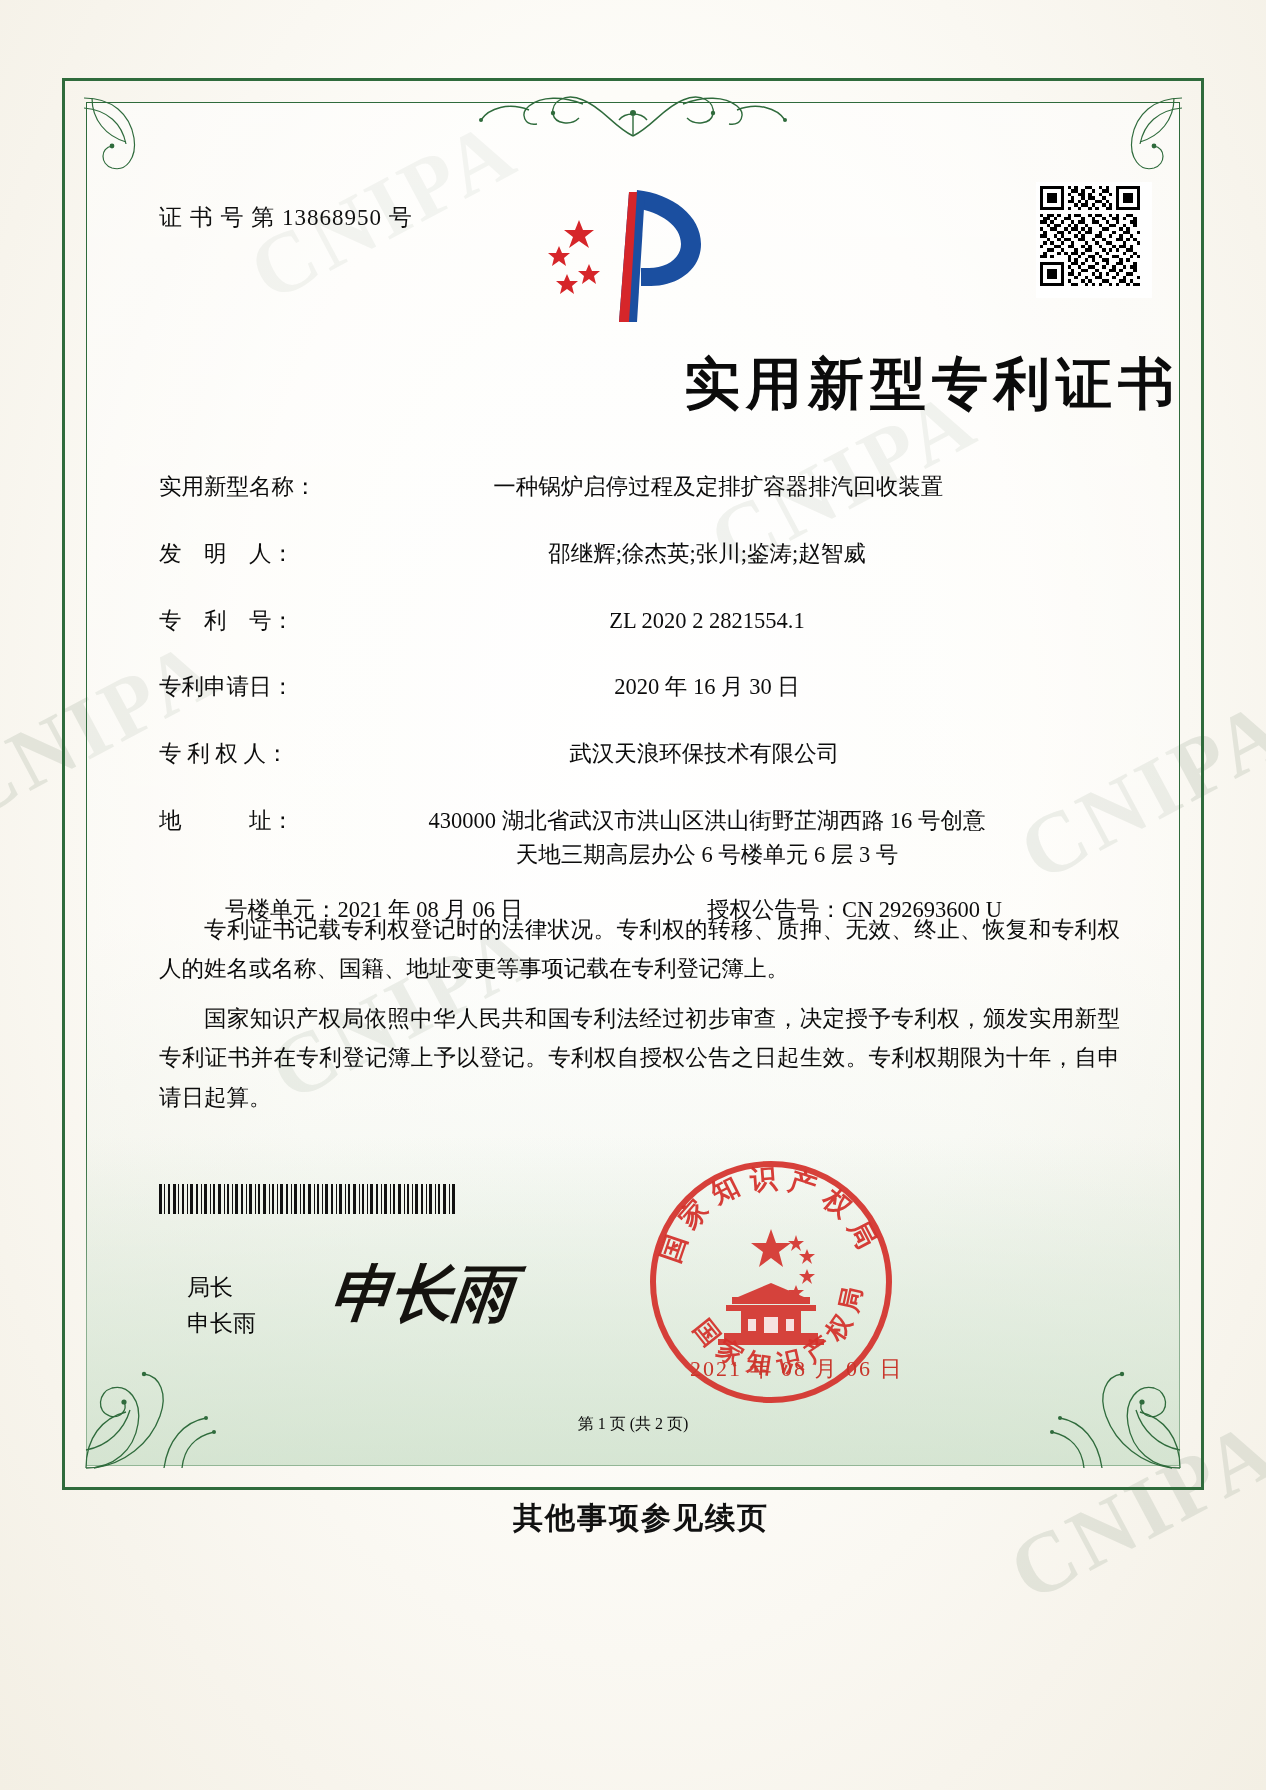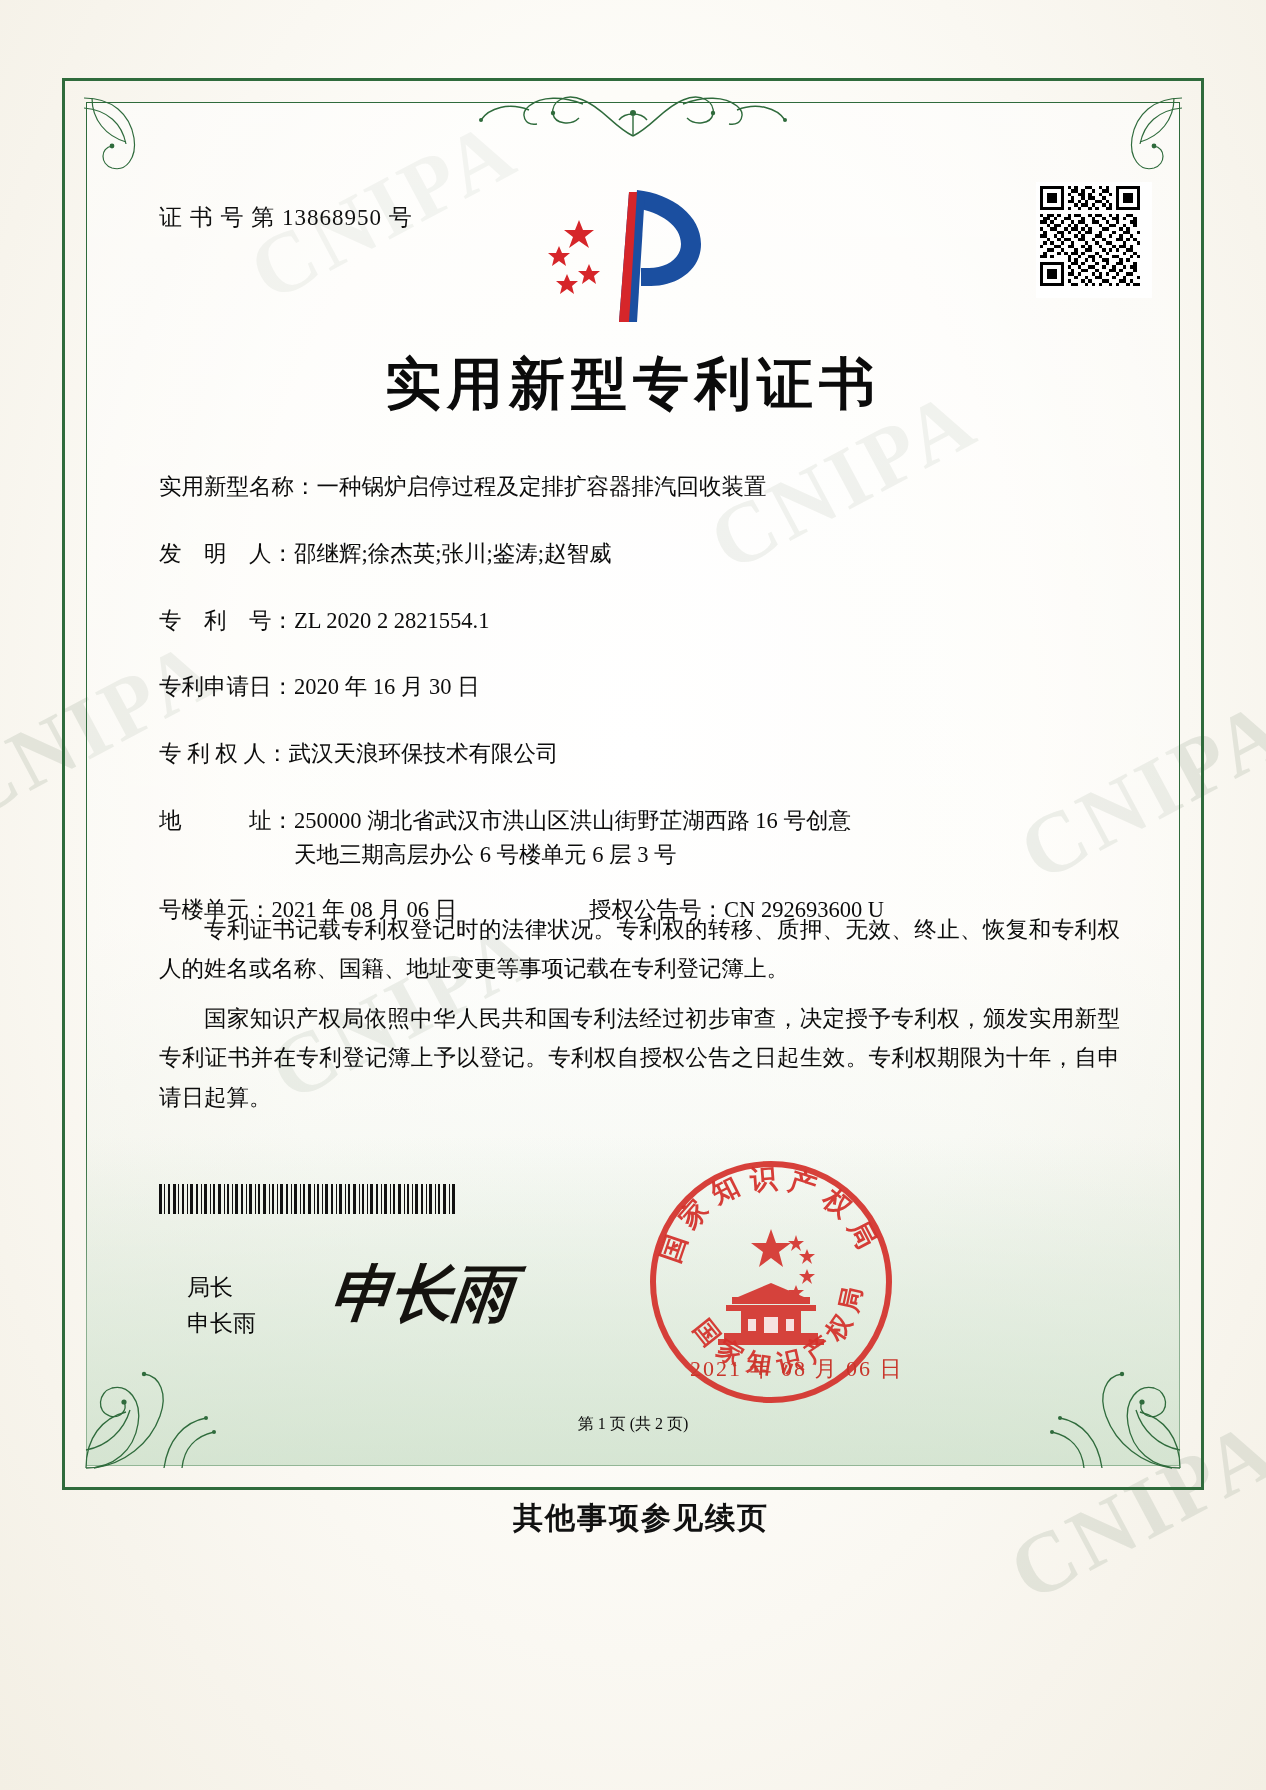--- a/index.html
+++ b/index.html
@@ -90,35 +90,36 @@
     left: 50%;
     top: 80px;
     transform: translateX(-50%);
     width: 200px; height: 150px;
   }
 
   #doc-title {
     position: absolute;
     left: 0; right: 0;
     top: 245px;
-    text-align: center;
+    text-align: right;
     font-size: 56px;
     font-weight: bold;
     letter-spacing: 6px;
     color: #0b0b0b;
     font-family: "DejaVu Serif", "Liberation Serif", serif;
   }
 
   #fields {
     position: absolute;
     left: 73px; right: 60px;
     top: 368px;
     font-size: 22.5px;
     color: #0c0c0c;
     line-height: 1.5;
+    text-align: center;
   }
   .field-row {
     display: flex;
     align-items: flex-start;
     margin-bottom: 33px;
   }
   .field-label {
     flex: 0 0 auto;
     white-space: pre;
     font-family: "Liberation Serif", serif;
@@ -571,21 +572,21 @@
         <span class="field-label">专利申请日：</span>
         <span class="field-value">2020 年 16 月 30 日</span>
       </div>
       <div class="field-row">
         <span class="field-label">专 利 权 人：</span>
         <span class="field-value">武汉天浪环保技术有限公司</span>
       </div>
       <div class="field-row" style="margin-bottom:22px;">
         <span class="field-label">地　　　址：</span>
         <span class="field-value">
-          <span>250000 湖北省武汉市洪山区洪山街野芷湖西路 16 号创意</span>
+          <span>430000 湖北省武汉市洪山区洪山街野芷湖西路 16 号创意</span>
           <span class="l2">天地三期高层办公 6 号楼单元 6 层 3 号</span>
         </span>
       </div>
       <div class="inline-pair">
         <span class="g1">
           <span>号楼单元：</span><span>2021 年 08 月 06 日</span>
         </span>
         <span class="g2">
           <span>授权公告号：</span><span>CN 292693600 U</span>
         </span>

